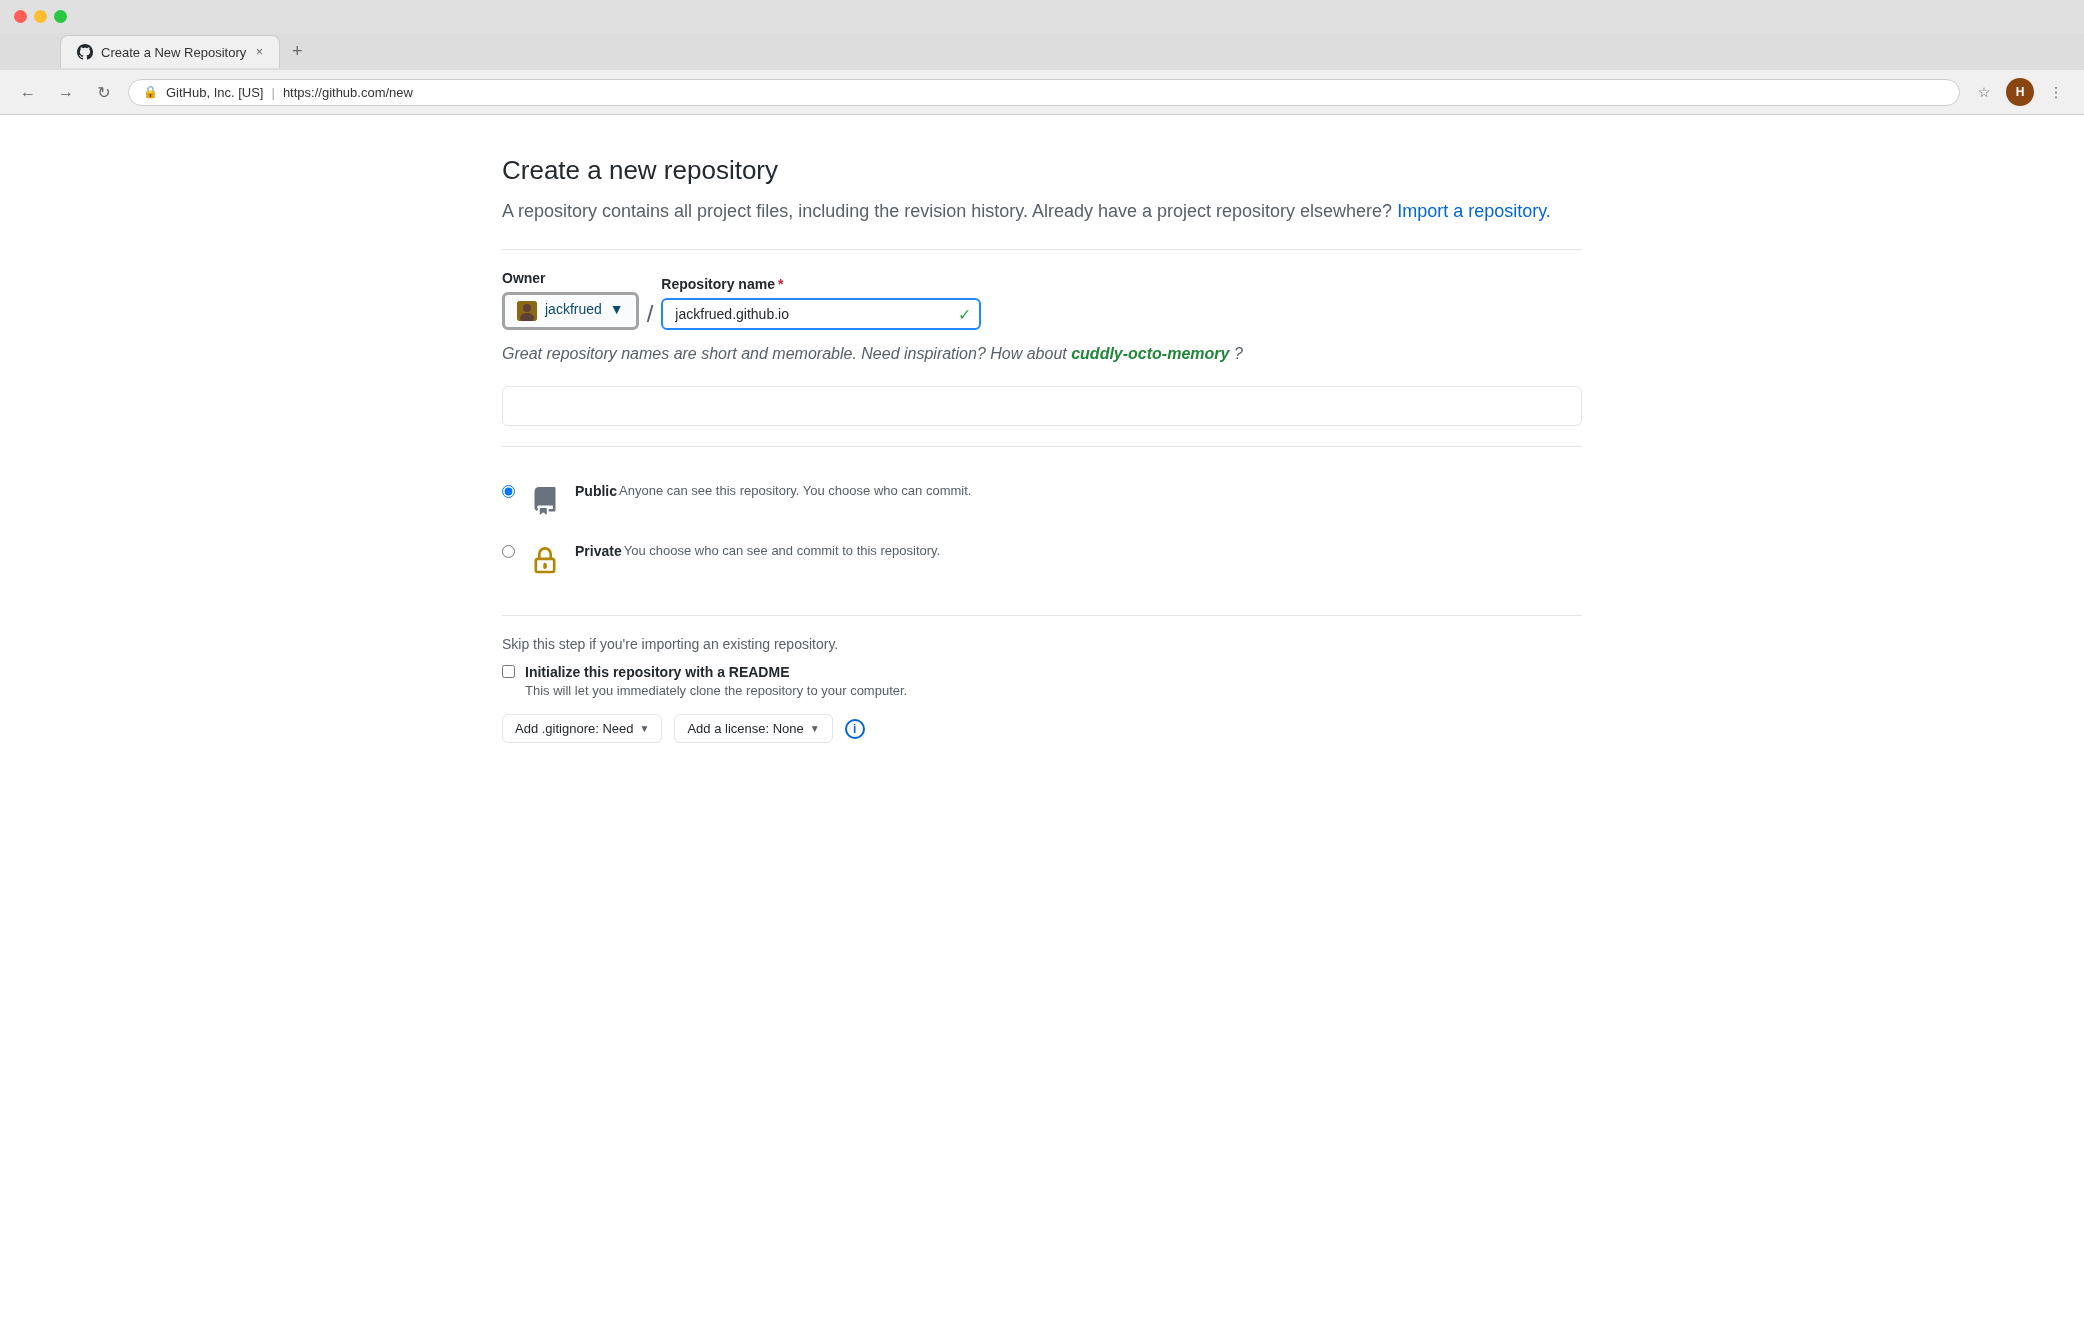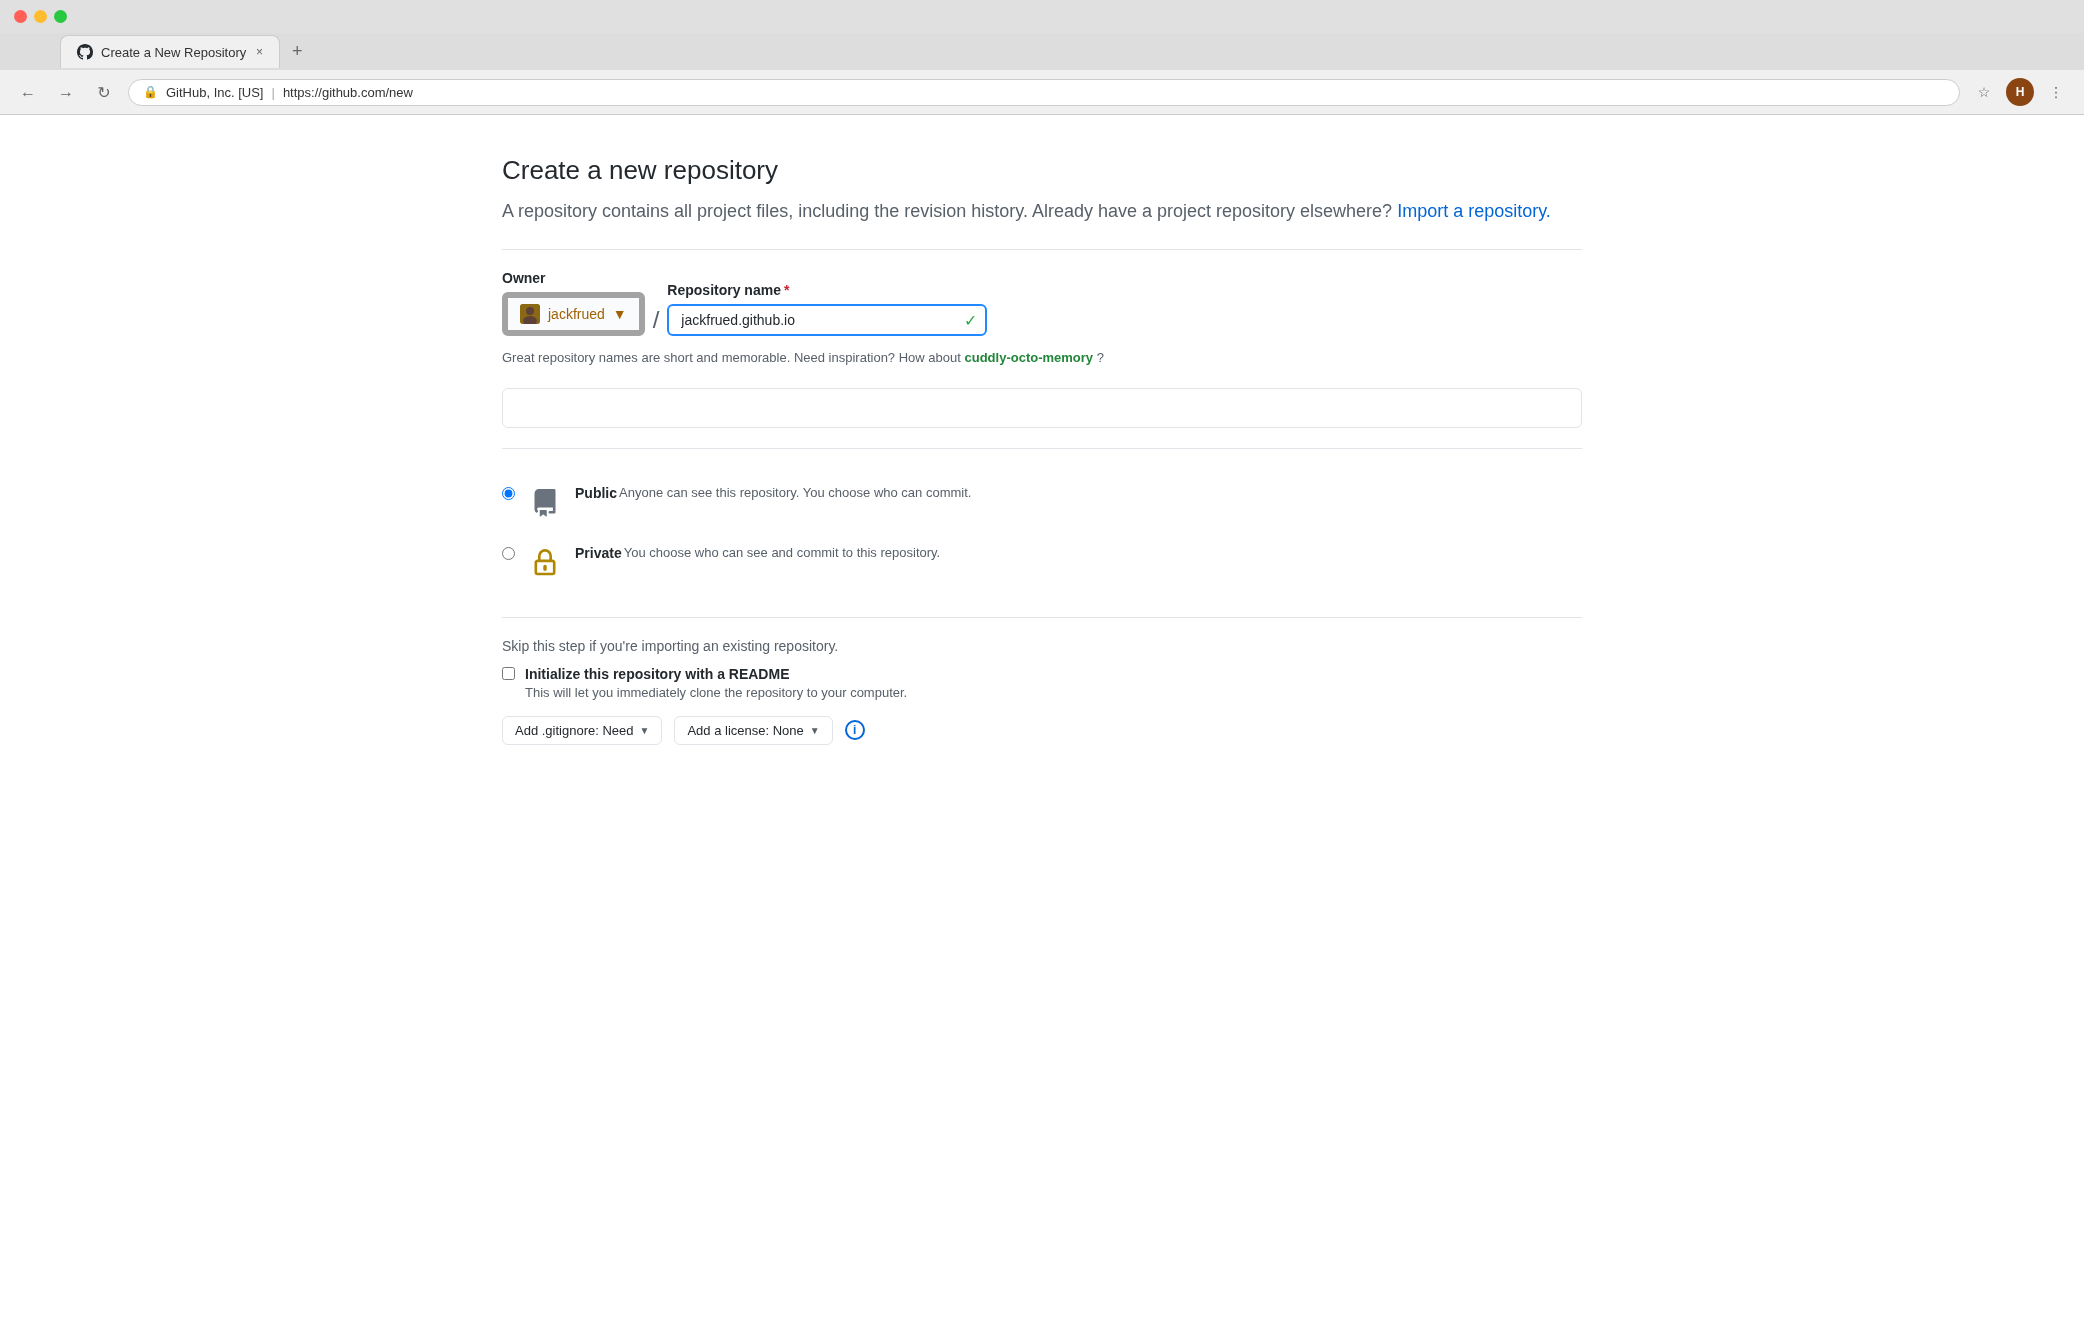--- a/index.html
+++ b/index.html
@@ -194,29 +194,29 @@
       font-weight: 600;
       color: #24292e;
     }
     .required-star {
       color: #cb2431;
       margin-left: 3px;
     }
 
     .owner-select {
       display: flex;
-      align-items: center;
+      align-items: flex-start;
       gap: 8px;
-      border: 6px solid #a3a3a3;
+      border: 3px solid #a3a3a3;
       border-radius: 6px;
       padding: 6px 12px;
       background: #fafbfc;
       cursor: pointer;
       font-size: 14px;
-      color: #a16207;
+      color: #0c4a6e;
     }
     .owner-avatar {
       width: 20px;
       height: 20px;
       border-radius: 3px;
       background: #8B6914;
       overflow: hidden;
     }
 
     .slash-separator {
@@ -242,23 +242,24 @@
       color: #24292e;
     }
     .repo-name-checkmark {
       position: absolute;
       right: 10px;
       color: #28a745;
       font-size: 16px;
     }
 
     .suggestion-text {
-      font-size: 13px;
+      font-size: 16px;
       color: #586069;
       line-height: 1.5;
+      font-style: italic;
     }
     .suggestion-link {
       color: #22863a;
       font-weight: 600;
       text-decoration: none;
     }
 
     .description-label {
       font-size: 14px;
       font-weight: 600;

